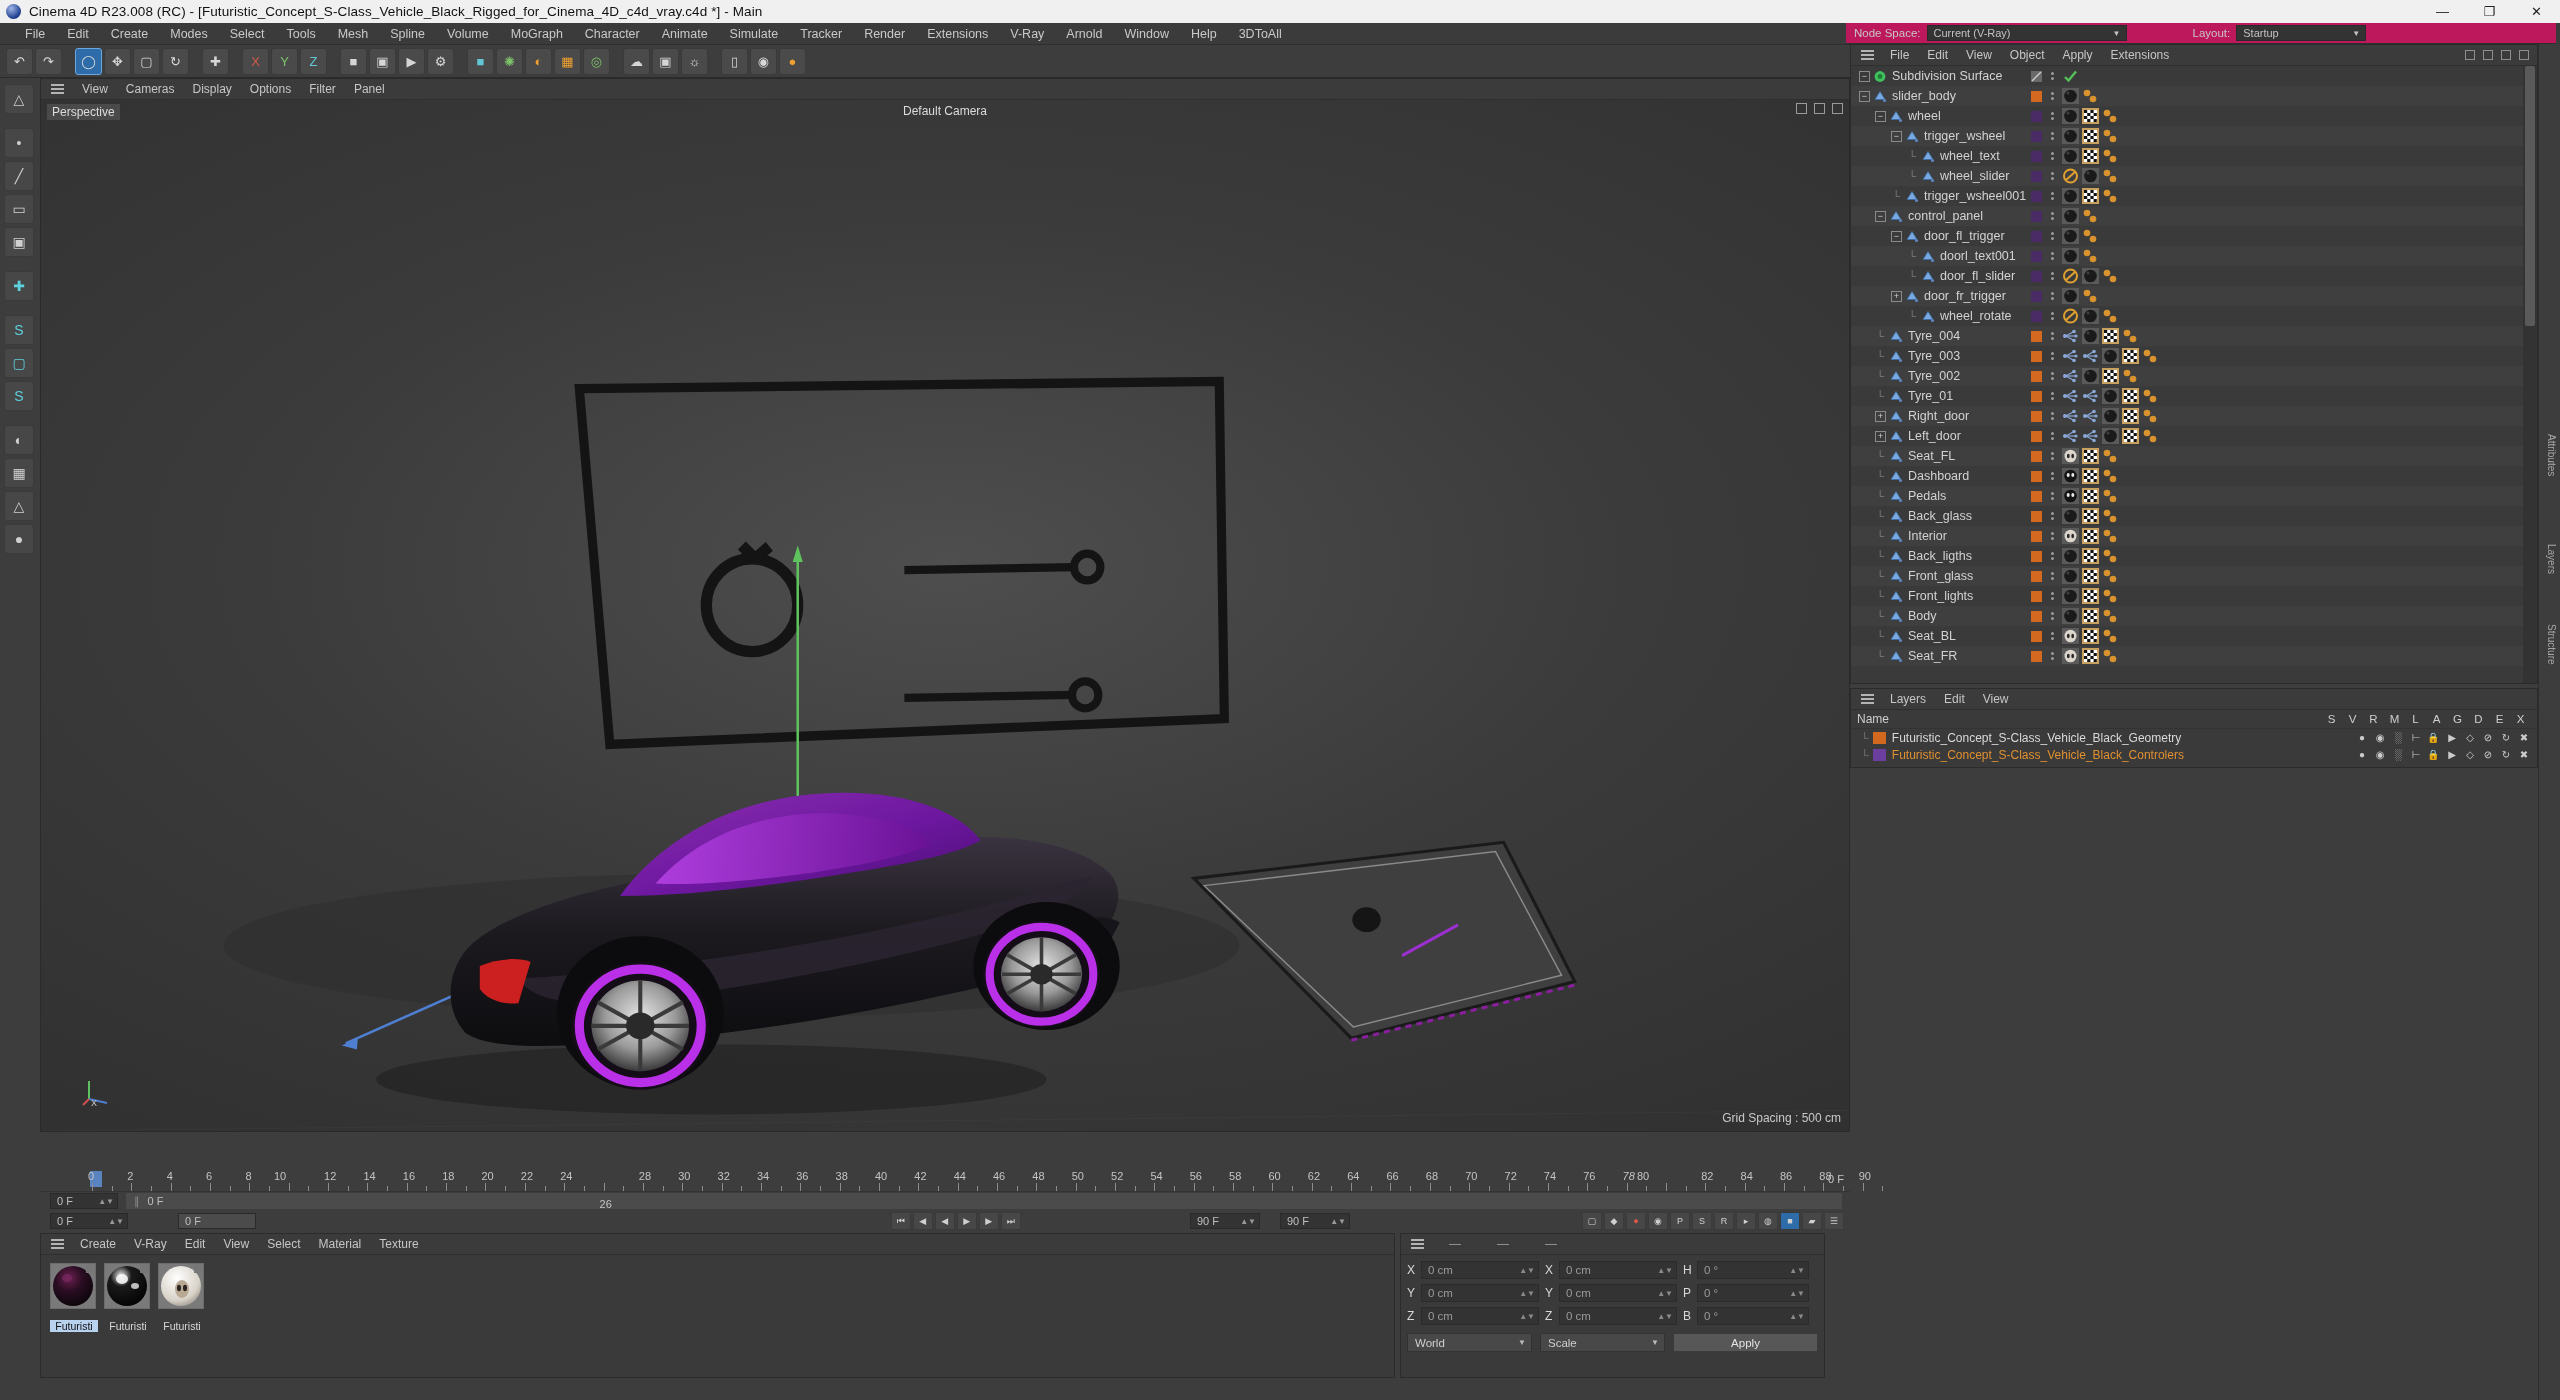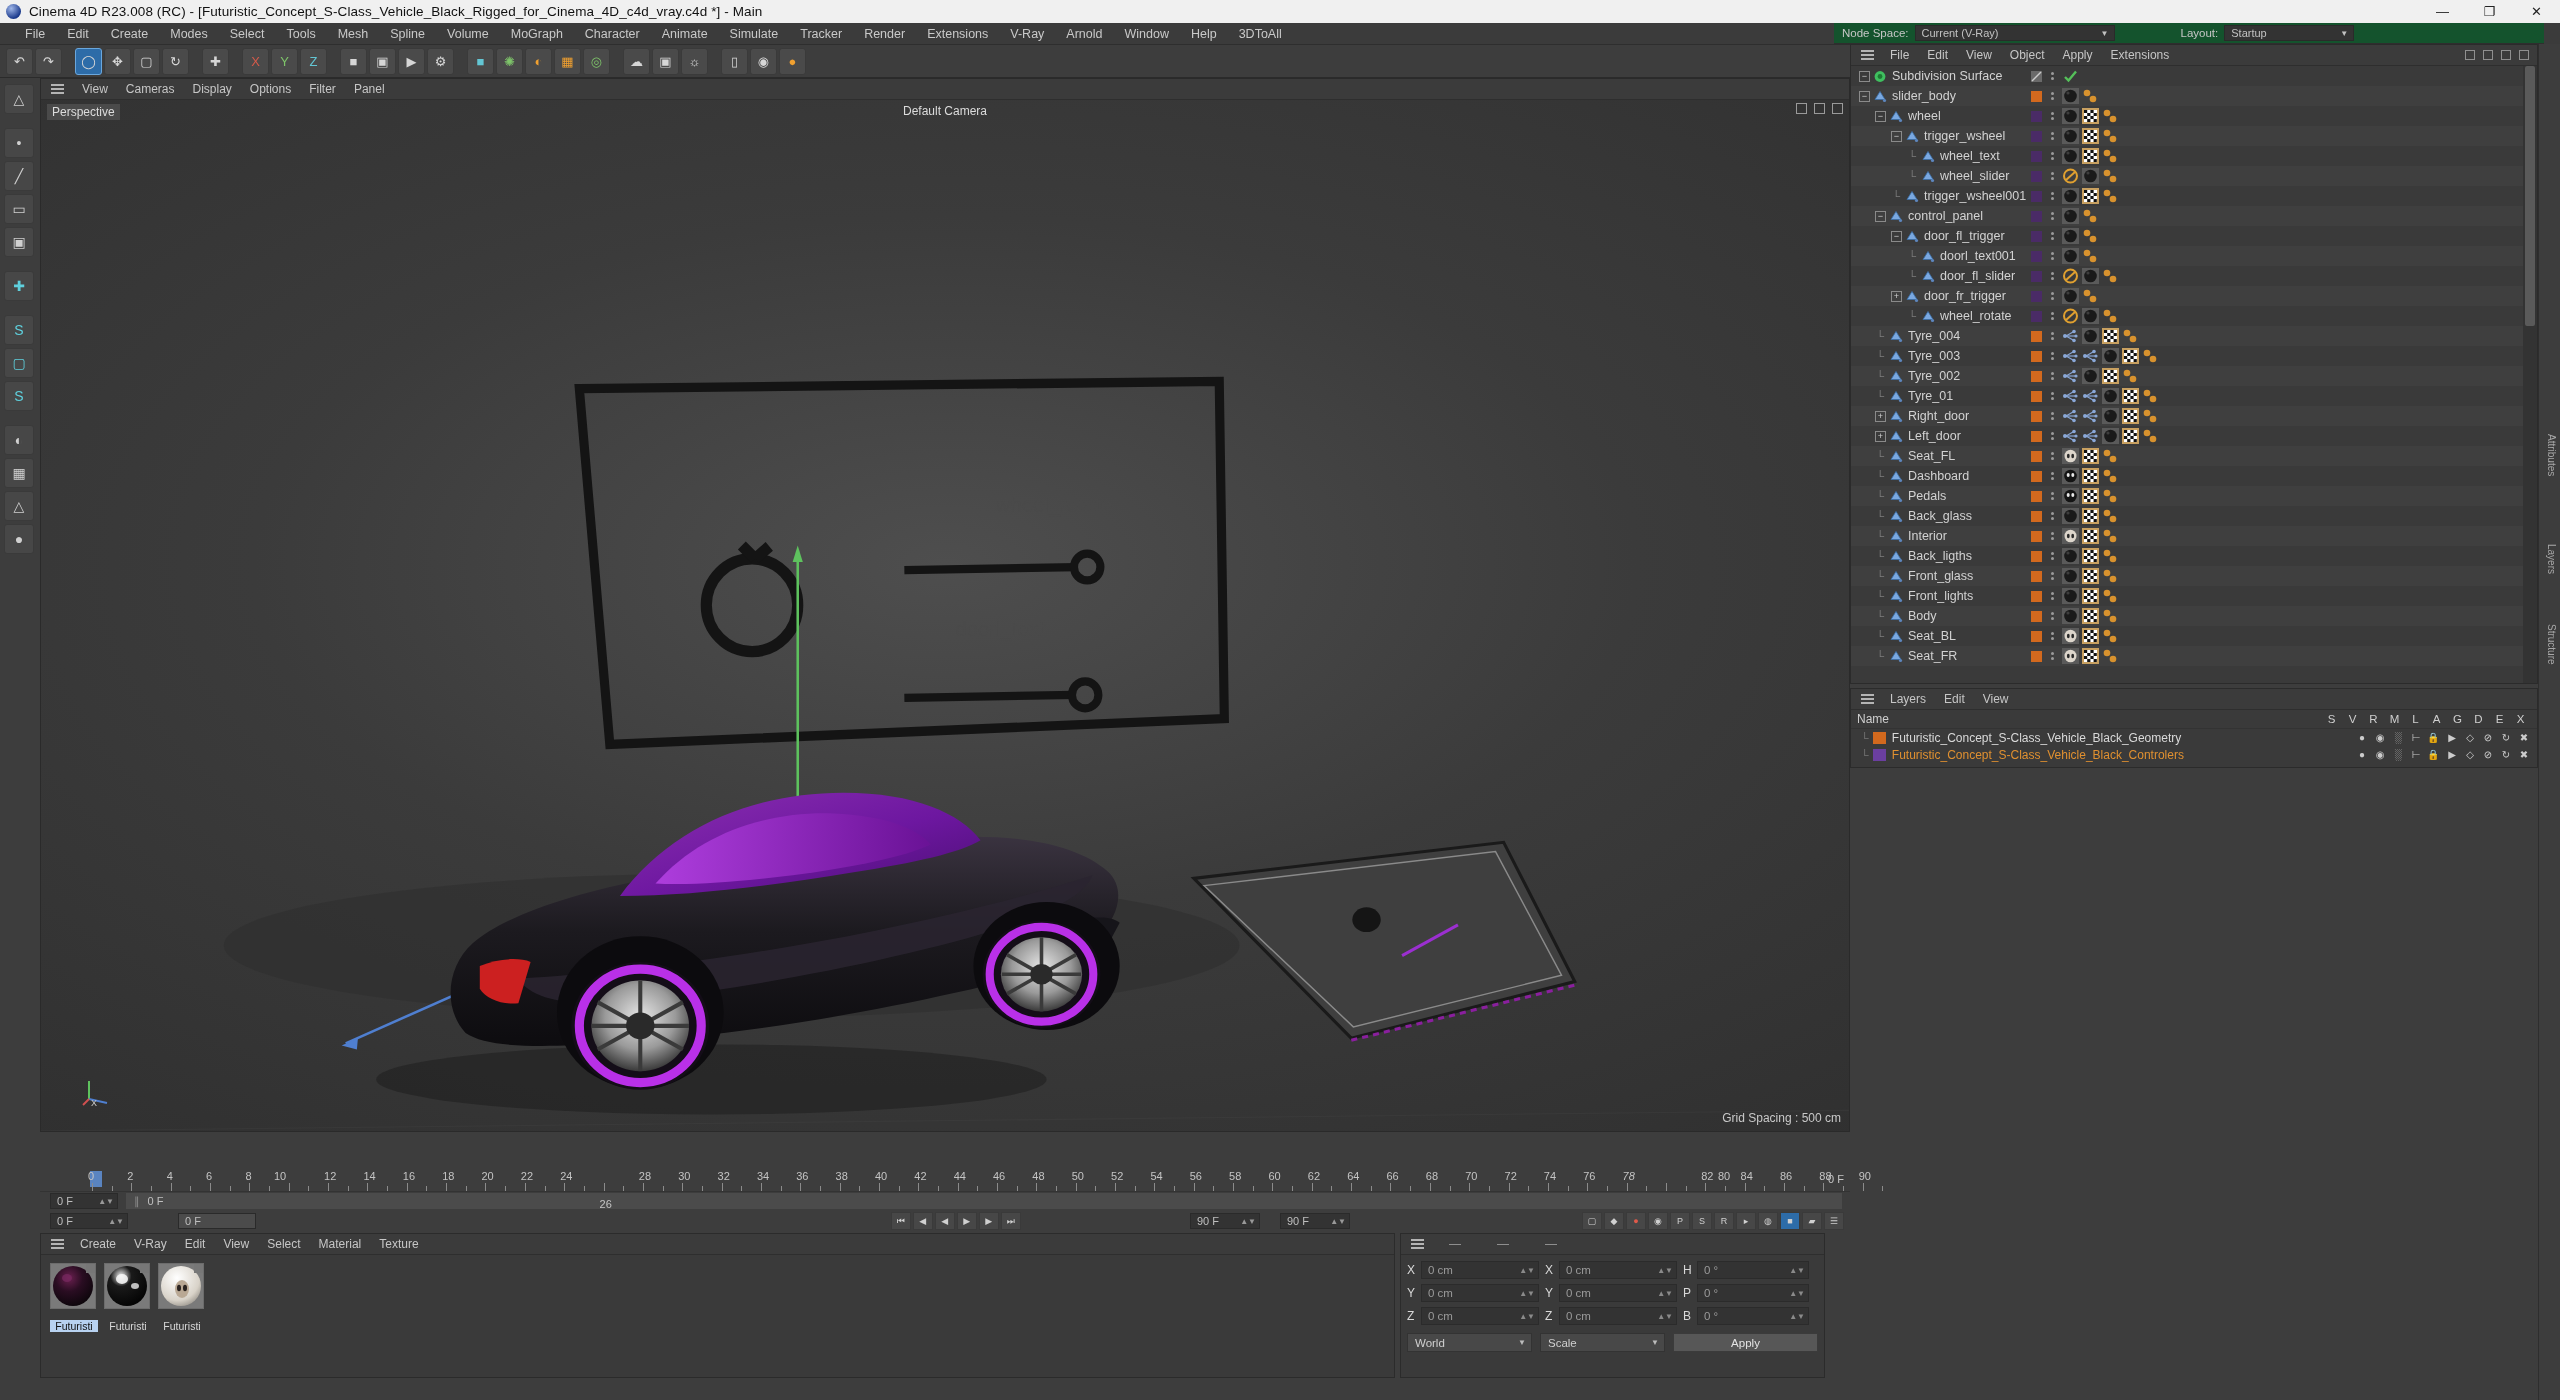--- a/index.html
+++ b/index.html
@@ -196,22 +196,22 @@
 
   
   .statusbar { position:absolute; left:0; right:0; bottom:0; height:22px; background:#3b3b3b;
     display:flex; align-items:center; padding-left:8px; border-top:1px solid #2d2d2d; }
   .statusbar .hm { width:20px; display:flex; flex-direction:column; gap:2px;
     align-items:center; margin-right:8px; }
   .statusbar .hm i { display:block; width:13px; height:2px; background:#b4b4b4; }
   .statusbar .stext { font-size:12px; color:#c6c6c6; }
 
   
-  .layoutbar { position:absolute; right:16px; top:23px; width:710px; height:21px;
-    background:#14532d; display:flex; align-items:center; gap:6px; padding-left:8px;
+  .layoutbar { position:absolute; right:4px; top:23px; width:710px; height:21px;
+    background:#be185d; display:flex; align-items:center; gap:6px; padding-left:8px;
     border-bottom:1px solid #2e2e2e; }
   .layoutbar .lb { font-size:11.5px; color:#c6c6c6; }
   .lb-field { height:16px; background:#333; border:1px solid #2a2a2a; font-size:11px;
     color:#c2c2c2; display:flex; align-items:center; padding:0 6px; position:relative; }
 </style>
 </head>
 <body>
 
 <div id="app">
 
@@ -1877,21 +1877,21 @@
         <span class="tl-mark" style="left: 1488.2px;"></span>
         <span class="tl-tick" style="left: 1503.87px;">74</span>
         <span class="tl-mark maj" style="left: 1507.87px;"></span>
         <span class="tl-mark" style="left: 1527.54px;"></span>
         <span class="tl-tick" style="left: 1543.22px;">76</span>
         <span class="tl-mark maj" style="left: 1547.22px;"></span>
         <span class="tl-mark" style="left: 1566.89px;"></span>
         <span class="tl-tick" style="left: 1582.57px; font-style: italic;">78</span>
         <span class="tl-mark maj" style="left: 1586.57px;"></span>
         <span class="tl-mark" style="left: 1606.24px;"></span>
-        <span class="tl-tick" style="left: 1678px; text-align: center;">80</span>
+        <span class="tl-tick" style="left: 1597px; text-align: center;">80</span>
         <span class="tl-mark maj" style="left: 1625.91px;"></span>
         <span class="tl-mark" style="left: 1645.59px;"></span>
         <span class="tl-tick" style="left: 1661.26px;">82</span>
         <span class="tl-mark maj" style="left: 1665.26px;"></span>
         <span class="tl-mark" style="left: 1684.93px;"></span>
         <span class="tl-tick" style="left: 1700.61px;">84</span>
         <span class="tl-mark maj" style="left: 1704.61px;"></span>
         <span class="tl-mark" style="left: 1724.28px;"></span>
         <span class="tl-tick" style="left: 1739.96px;">86</span>
         <span class="tl-mark maj" style="left: 1743.96px;"></span>

